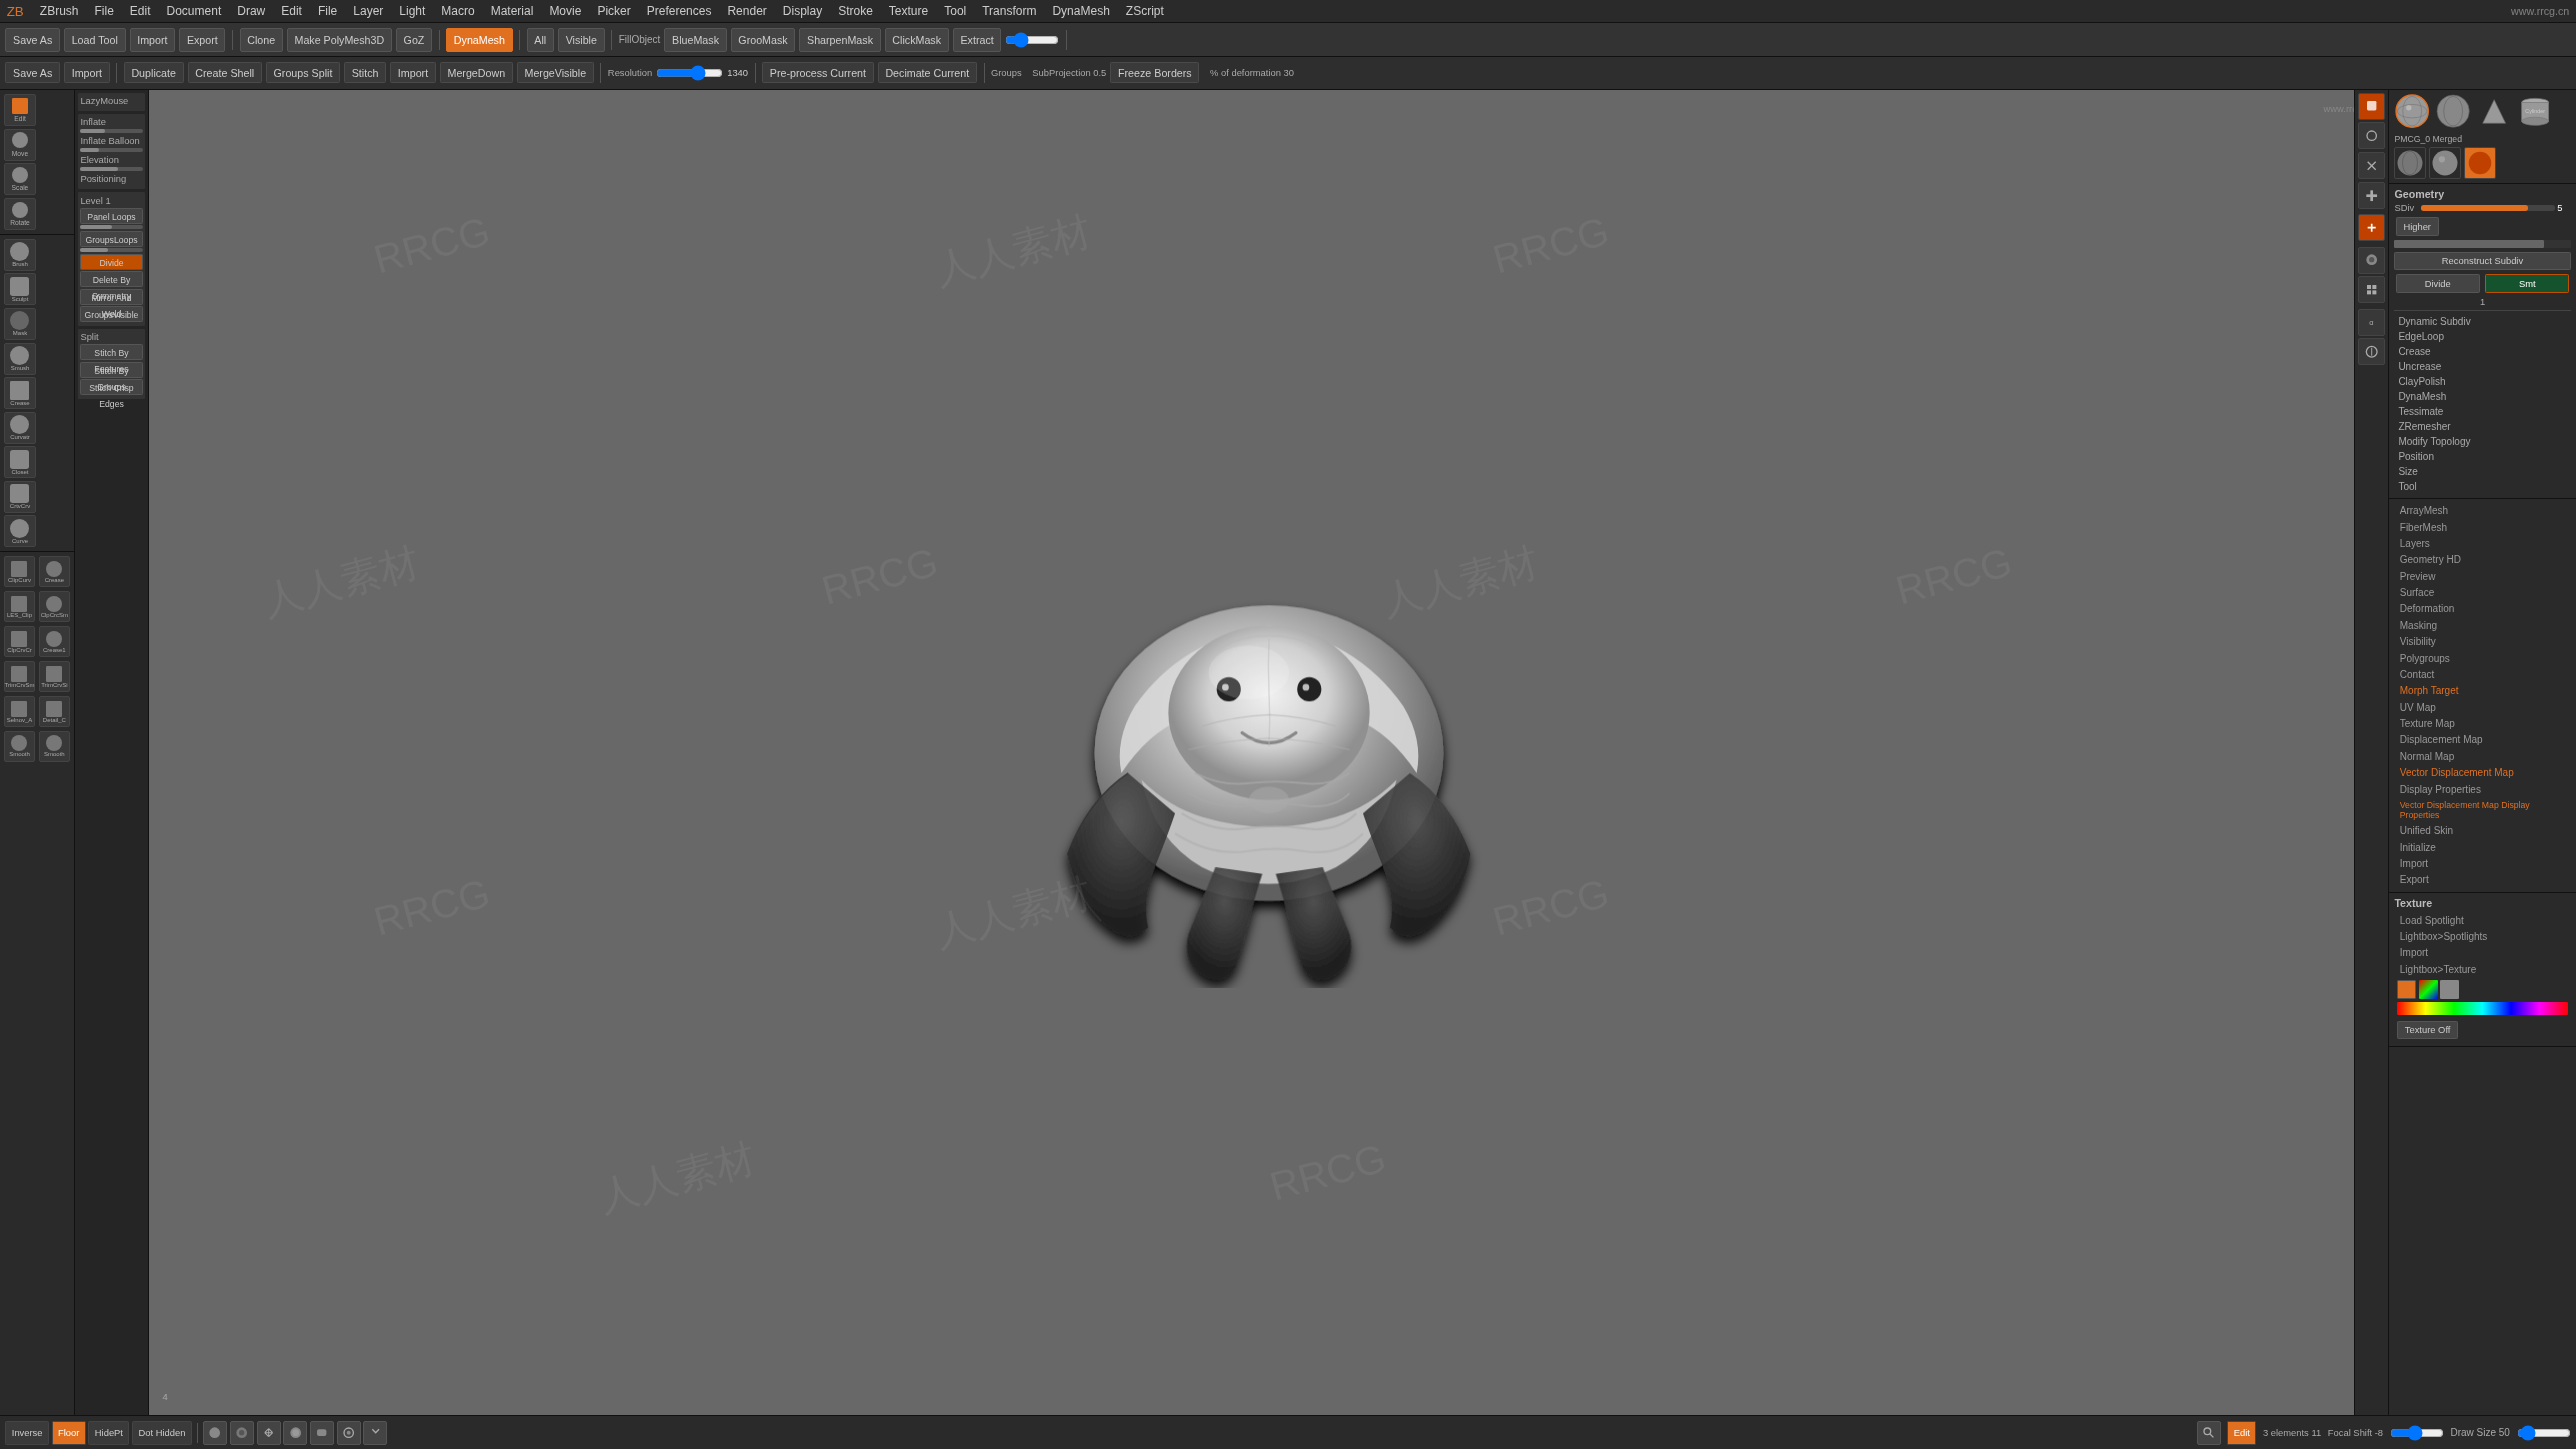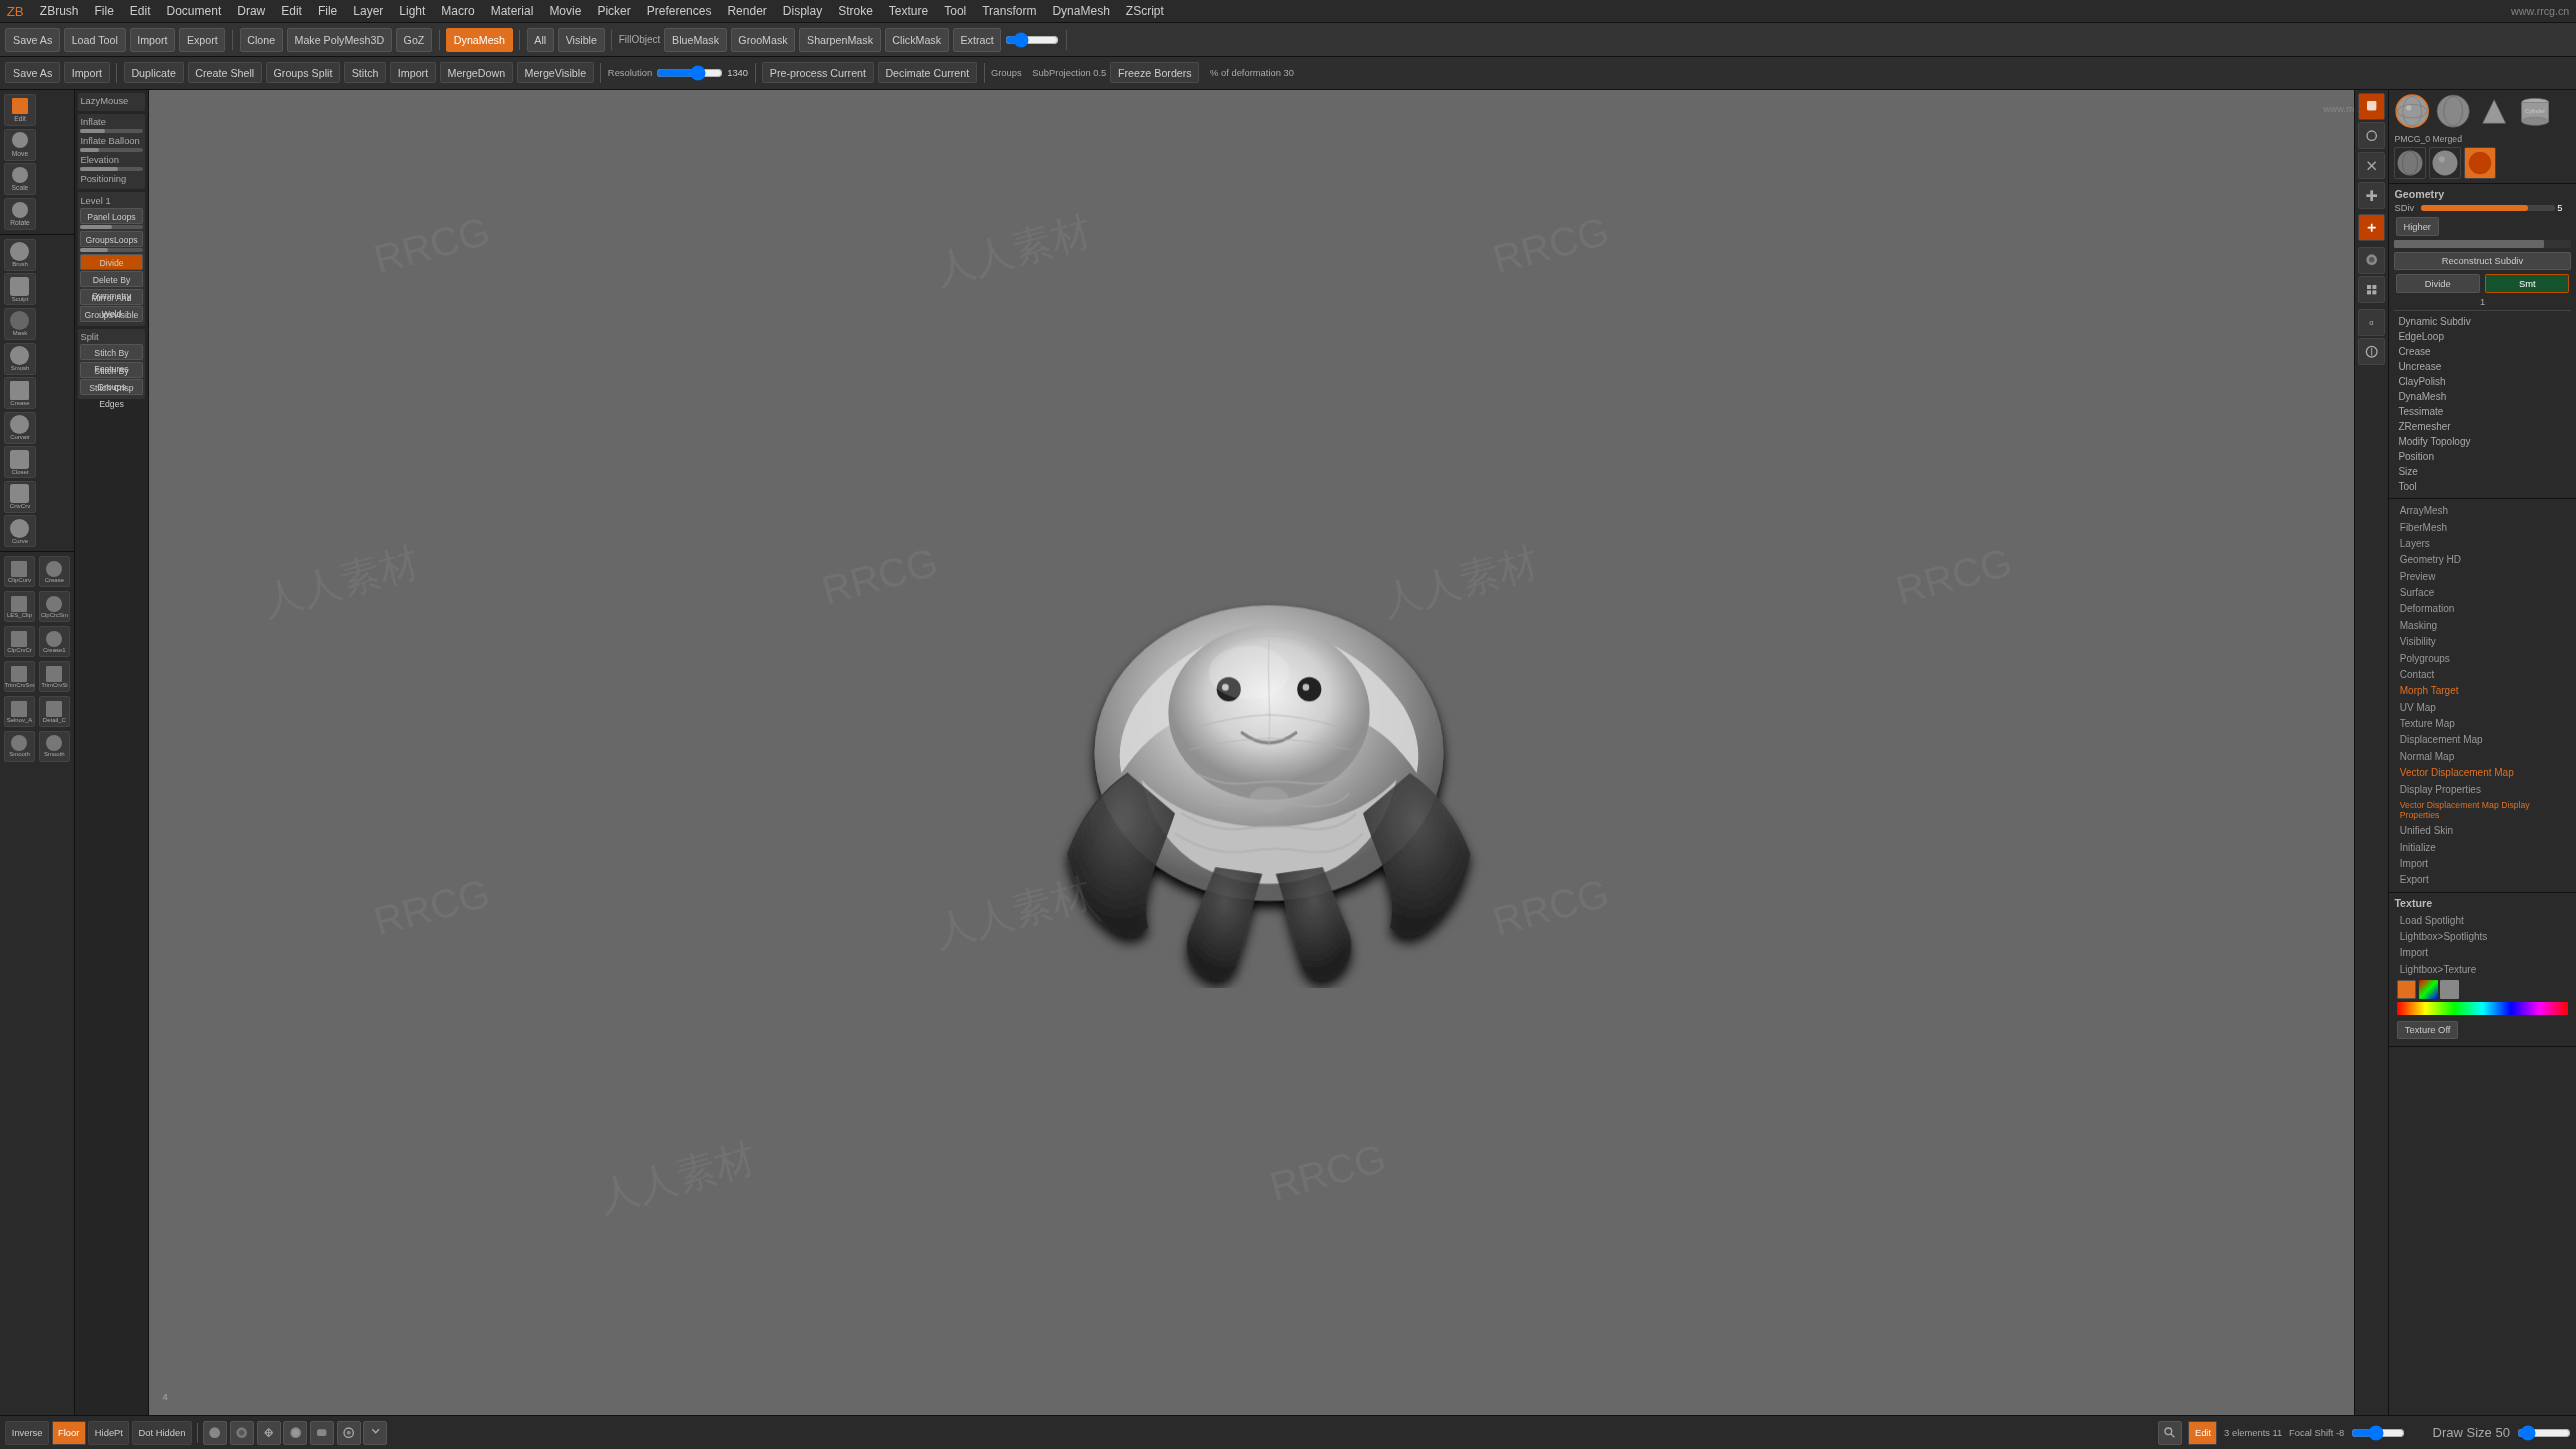--- a/index.html
+++ b/index.html
@@ -967,17 +967,17 @@
     <div class="bb-tool-icon">
       <svg width="13.4" height="13.4" viewBox="0 0 20 20">
           <circle cx="8" cy="8" r="5" fill="none" stroke="#aaa" stroke-width="2"></circle>
           <line x1="12" y1="12" x2="17" y2="17" stroke="#aaa" stroke-width="2"></line>
         </svg>
     </div>
     <button class="bb-btn active" style="background:#e07020;color:#fff;">Edit</button>
     <span style="font-size:9.4px;color:#aaa;text-align:right;">3 elements 11</span>
     <span style="font-size:9.4px;color:#aaa;">Focal Shift -8</span>
     <input type="range" style="width: 54px;" min="-100" max="100" value="-8">
-    <span style="font-size:13px;color:#aaa;margin-left:21px;">Draw Size 50</span>
+    <span style="font-size:10px;color:#aaa;">Draw Size 50</span>
     <input type="range" style="width: 54px;" min="1" max="500" value="50">
   </div>
 </div>
 
 
 </body></html>

